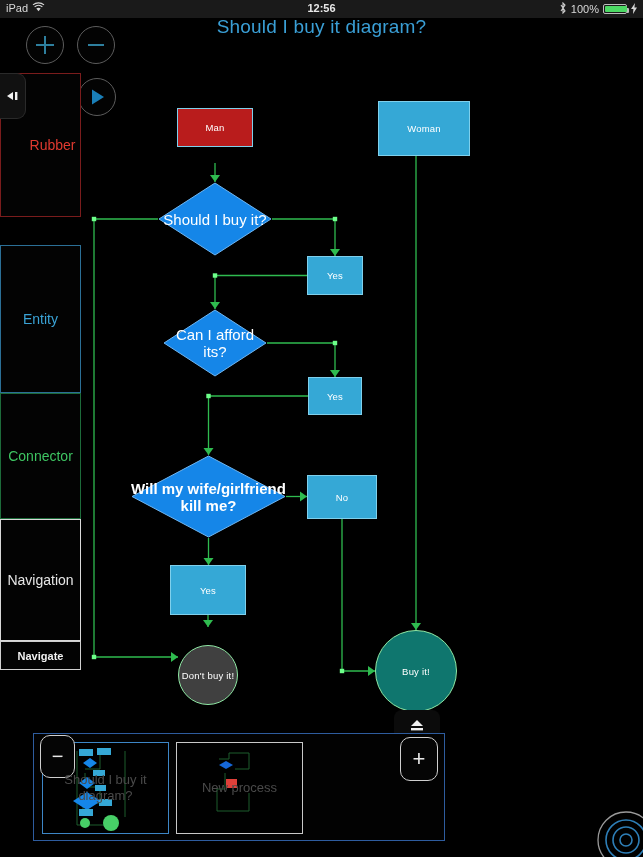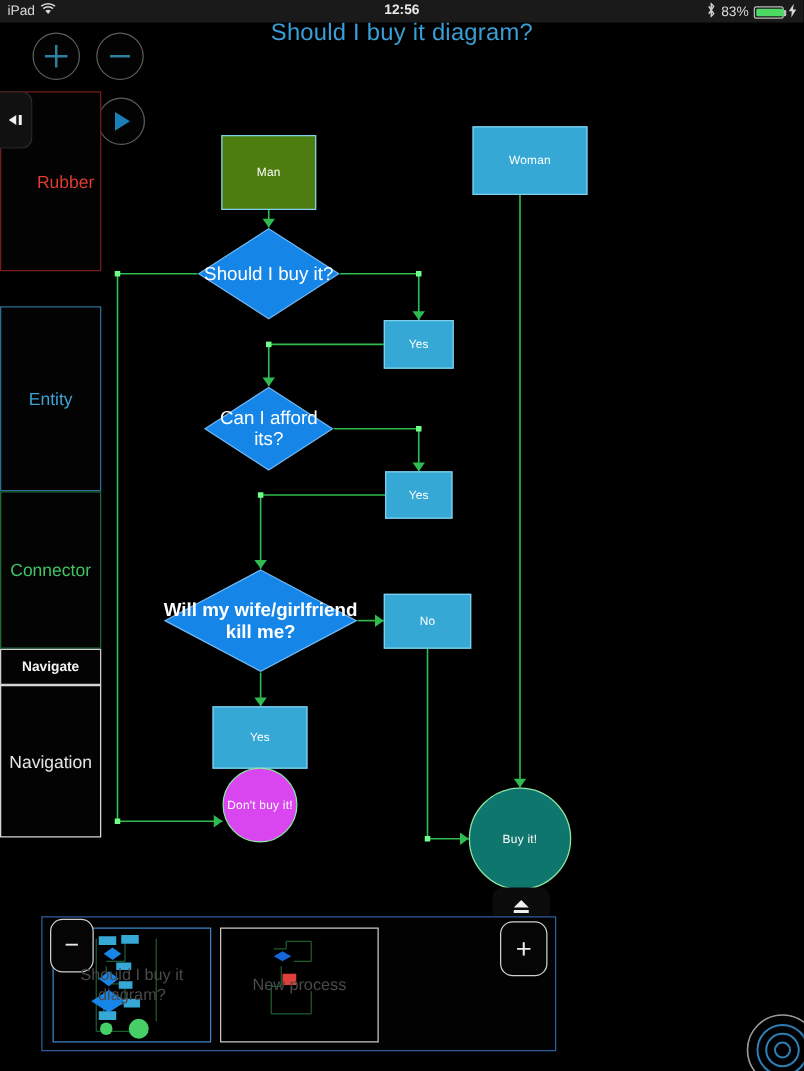--- a/index.html
+++ b/index.html
@@ -133,21 +133,21 @@
         </svg>
       </span>
     </div>
     <div class="sb-center">12:56</div>
     <div class="sb-right">
       <span class="bt-ico">
         <svg width="8" height="12" viewBox="0 0 8 12">
           <path d="M2 3 L6 9 L4 11 L4 1 L6 3 L2 9" stroke="#cfcfcf" stroke-width="1.1" fill="none"></path>
         </svg>
       </span>
-      <span>83%</span>
+      <span>100%</span>
       <span class="battery">
           <span class="fill" style="width:22px"></span>
         </span>
       <span class="bolt-ico">
         <svg width="6" height="11" viewBox="0 0 6 11">
             <path d="M4 0 L0 6 L2.4 6 L2 11 L6 4.6 L3.4 4.6 Z" fill="#d8d8d8"></path>
           </svg>
       </span>
     </div>
   </div>
@@ -173,25 +173,25 @@
   <div class="sidebar">
     <div class="tool-panel p-rubber">
       <span class="lbl" style="color: rgb(224, 58, 48); margin-left: 24px;">Rubber</span>
     </div>
     <div class="tool-panel p-entity">
       <span class="lbl" style="color: rgb(58, 163, 214);">Entity</span>
     </div>
     <div class="tool-panel p-connector">
       <span class="lbl" style="color: rgb(62, 196, 98);">Connector</span>
     </div>
+    <div class="tool-panel p-navigation">
+      <span class="lbl" style="color: rgb(230, 230, 230);">Navigation</span>
+    </div>
     <div class="tool-panel p-navigate">
       <span class="lbl">Navigate</span>
-    </div>
-    <div class="tool-panel p-navigation">
-      <span class="lbl" style="color: rgb(230, 230, 230);">Navigation</span>
     </div>
   </div>
 
   <div class="collapse-tab">
     <svg width="14" height="10" viewBox="0 0 14 10">
       <path d="M7 1 L1 5 L7 9 Z" fill="#f0f0f0"></path>
       <rect x="9" y="1" width="2.4" height="8" fill="#f0f0f0"></rect>
     </svg>
   </div>
 
@@ -221,21 +221,21 @@
         <rect x="91.8" y="198.8" width="4.4" height="4.4" fill="#6dff8a"></rect>
         <rect x="91.8" y="636.8" width="4.4" height="4.4" fill="#6dff8a"></rect>
         <path d="M171 634 L171 644 L178 639 Z" fill="#2fbb4f"></path>
         <path d="M342 501 V653 H375" stroke="#2fbb4f" stroke-width="1.3" fill="none"></path>
         <rect x="339.8" y="650.8" width="4.4" height="4.4" fill="#6dff8a"></rect>
         <path d="M368 648 L368 658 L375 653 Z" fill="#2fbb4f"></path>
         <path d="M416 138 V612" stroke="#2fbb4f" stroke-width="1.3" fill="none"></path>
         <path d="M411 605 L421 605 L416 612 Z" fill="#2fbb4f"></path>
       </svg>
     <div id="node-layer">
-        <div class="node rect" style="left: 177px; top: 90px; width: 76px; height: 60px; background: #4d7c0f; border-color: rgb(127, 208, 236);">
+        <div class="node rect" style="left: 177px; top: 90px; width: 76px; height: 39px; background: #b91c1c; border-color: rgb(127, 208, 236);">
           <span class="dlabel" style="color: rgb(255, 255, 255);">Man</span>
         </div>
         <div class="node rect" style="left: 378px; top: 83px; width: 92px; height: 55px; background: rgb(53, 168, 214); border-color: rgb(127, 208, 236);">
           <span class="dlabel" style="color: rgb(255, 255, 255);">Woman</span>
         </div>
         <div class="diamond-wrap" style="left: 158px; top: 164px; width: 114px; height: 74px;">
           <svg width="114" height="74" viewBox="0 0 114 74">
             <path d="M57 1 L113 37 L57 73 L1 37 Z" fill="#1586e8" stroke="#6fb6f2" stroke-width="1"></path>
           </svg>
           <div class="dlabel" style="color: rgb(255, 255, 255);">Should I buy it?</div>
@@ -257,21 +257,21 @@
             <path d="M77.5 1 L154 41.5 L77.5 82 L1 41.5 Z" fill="#1586e8" stroke="#6fb6f2" stroke-width="1"></path>
           </svg>
           <div class="dlabel" style="color: rgb(255, 255, 255);">Will my wife/girlfriend kill me?</div>
         </div>
         <div class="node rect" style="left: 307px; top: 457px; width: 70px; height: 44px; background: rgb(53, 168, 214); border-color: rgb(127, 208, 236);">
           <span class="dlabel" style="color: rgb(255, 255, 255);">No</span>
         </div>
         <div class="node rect" style="left: 170px; top: 547px; width: 76px; height: 50px; background: rgb(53, 168, 214); border-color: rgb(127, 208, 236);">
           <span class="dlabel" style="color: rgb(255, 255, 255);">Yes</span>
         </div>
-        <div class="node circle" style="left: 178px; top: 596px; width: 60px; height: 60px; background: #d946ef; border-color: rgb(143, 232, 164);">
+        <div class="node circle" style="left: 178px; top: 627px; width: 60px; height: 60px; background: #404040; border-color: rgb(143, 232, 164);">
           <span class="dlabel" style="color: rgb(255, 255, 255);">Don't buy it!</span>
         </div>
         <div class="node circle" style="left: 375px; top: 612px; width: 82px; height: 82px; background: #0f766e; border-color: rgb(143, 232, 164);">
           <span class="dlabel" style="color: rgb(255, 255, 255);">Buy it!</span>
         </div>
       </div>
   </div>
 
   <div id="doc-eject">
     <svg width="18" height="14" viewBox="0 0 18 14">

